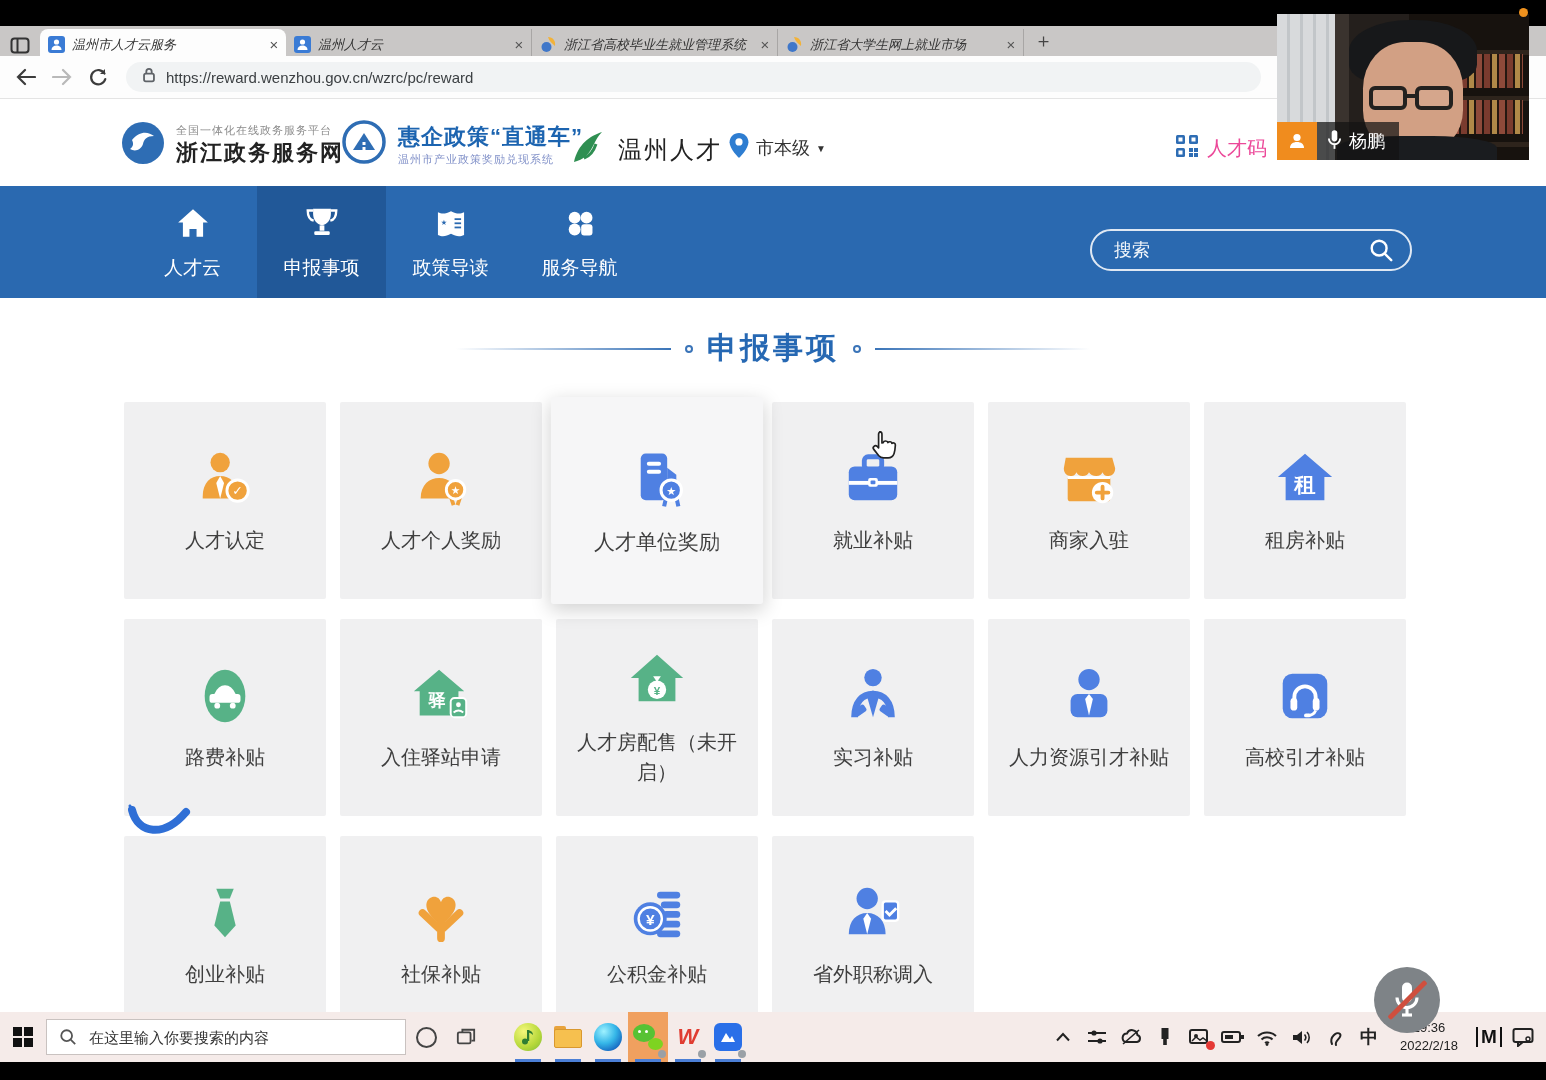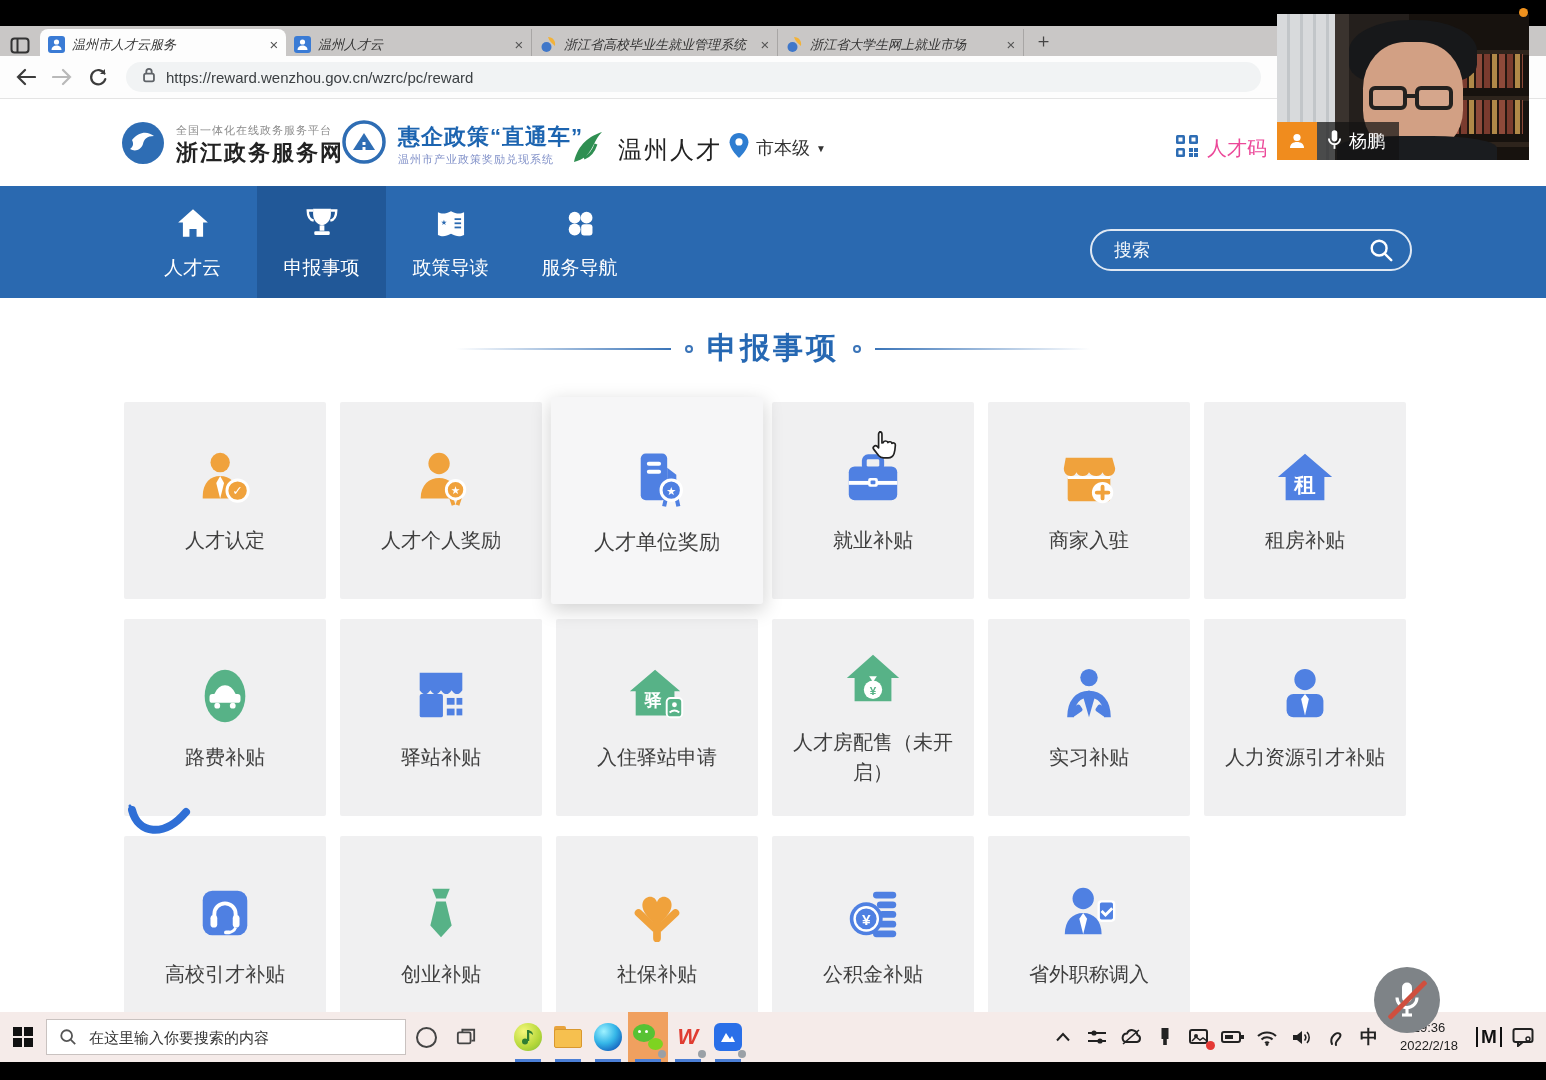--- a/index.html
+++ b/index.html
@@ -409,33 +409,20 @@
               <ellipse cx="32" cy="32" rx="21" ry="27" class="f-g"></ellipse>
               <path d="M21 30q4-9 11-9t11 9z" fill="#fff"></path>
               <rect x="16" y="30" width="32" height="9" rx="3" fill="#fff"></rect>
               <circle cx="24" cy="42" r="3" fill="#fff"></circle>
               <circle cx="40" cy="42" r="3" fill="#fff"></circle>
             </svg>
         </div>
         <div class="card-label">路费补贴</div>
       </div>
 
-      <div class="card">
-        <div class="card-ic">
-          <svg width="62" height="62" viewBox="0 0 64 64">
-              <path d="M10 8h44v18q-5.5 8-11 0-5.5 8-11 0-5.5 8-11 0-5.5 8-11 0z" class="f-b"></path>
-              <rect x="10" y="30" width="24" height="24" rx="2" class="f-b"></rect>
-              <rect x="38" y="34" width="8" height="7" class="f-b"></rect>
-              <rect x="48" y="34" width="6" height="7" class="f-b"></rect>
-              <rect x="38" y="45" width="8" height="7" class="f-b"></rect>
-              <rect x="48" y="45" width="6" height="7" class="f-b"></rect>
-            </svg>
-        </div>
-        <div class="card-label">驿站补贴</div>
-      </div>
 
       <div class="card">
         <div class="card-ic">
           <svg width="62" height="62" viewBox="0 0 64 64">
               <path d="M30 5l26 22h-6v25H10V27H4z" class="f-g"></path>
               <text x="28" y="42" font-size="18" fill="#fff" text-anchor="middle" font-weight="bold">驿</text>
               <rect x="42" y="34" width="16" height="20" rx="4" class="f-g" stroke="#fff" stroke-width="2"></rect>
               <circle cx="50" cy="41" r="2.5" fill="#fff"></circle>
               <path d="M45 49q5-4 10 0" stroke="#fff" stroke-width="2" fill="none"></path>
             </svg>

